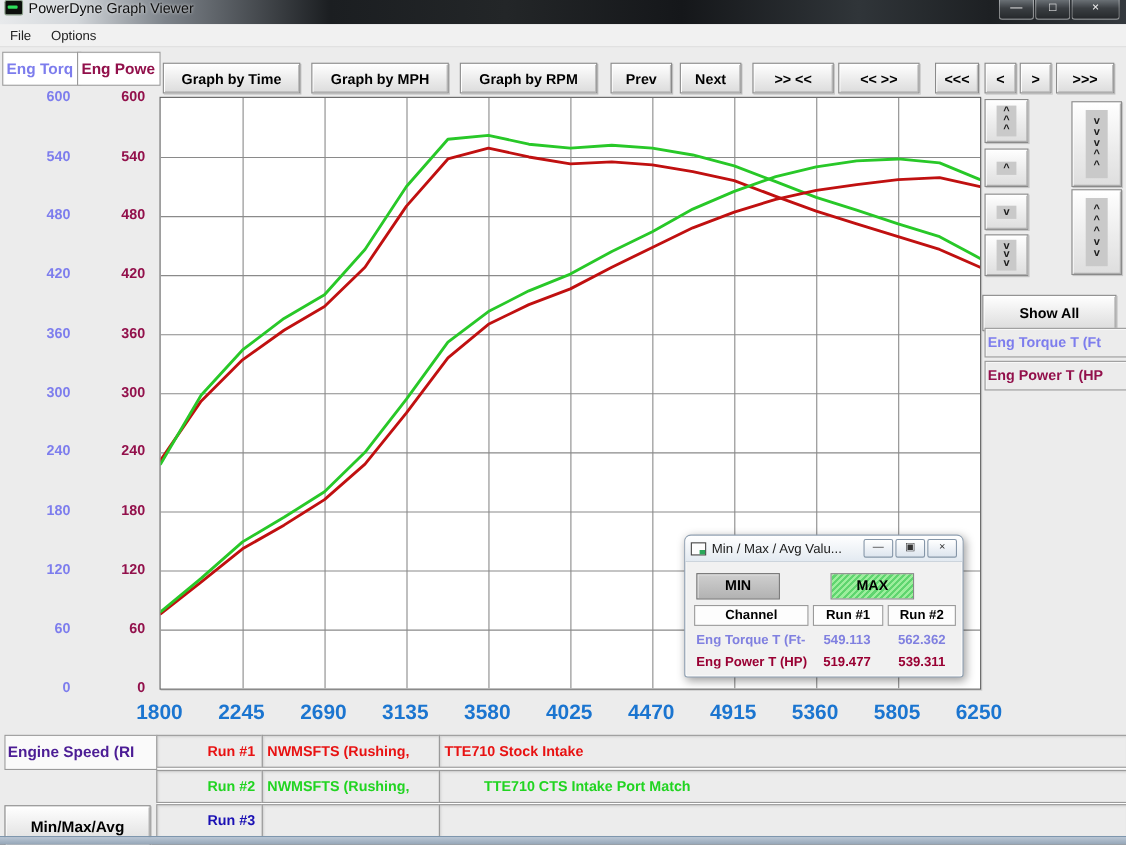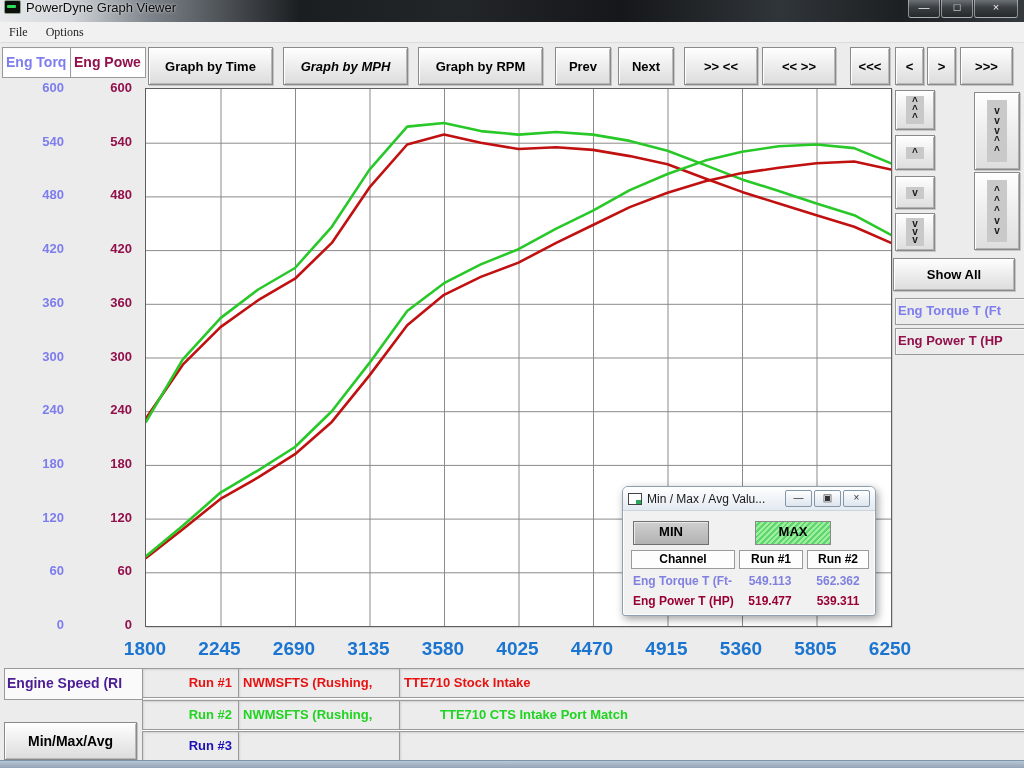--- a/index.html
+++ b/index.html
@@ -16,32 +16,32 @@
     background:#2ee05a;border-radius:1px;}
   .title-text{font-size:13px;color:#0d0d0d;font-weight:normal;text-shadow:0 0 3px rgba(255,255,255,.8);white-space:nowrap;}
   .winbtns{position:absolute;right:6px;top:0;display:flex;}
   .winbtn{width:30px;height:17px;margin-left:1px;border:1px solid rgba(255,255,255,.45);
     border-top:none;border-radius:0 0 3px 3px;color:#f2f2f2;font-size:11px;line-height:15px;
     text-align:center;background:linear-gradient(#6a7075,#3a3e42 45%,#26292c);cursor:default;}
   .winbtn.close{width:42px;}
   
   .menubar{position:absolute;left:0;top:22px;width:1024px;height:20px;background:#f1f1f1;
     border-bottom:1px solid #dcdcdc;display:flex;align-items:center;font-size:12px;color:#222;}
-  .menu-item{padding:2px 9px;font-family:Liberation Serif, serif;}
+  .menu-item{padding:2px 9px;}
   
   .axis-head{position:absolute;top:47px;height:29px;background:#ffffff;
     border:1px solid #9a9a9a;box-shadow:inset 1px 1px 0 #fbfbfb;
     font-weight:bold;font-size:14px;line-height:28px;padding:0 3px;
     overflow:hidden;white-space:nowrap;}
   
   .toolbar{position:absolute;left:148px;top:47px;height:38px;display:flex;align-items:stretch;}
   .tbtn{font-family:"Liberation Sans",sans-serif;font-weight:bold;font-size:13px;color:#000;
     background:linear-gradient(#ffffff,#ededed 50%,#dcdcdc);border:1px solid #8a8a8a;
     box-shadow:inset 1px 1px 0 #ffffff,inset -1px -1px 0 #b8b8b8,1px 1px 0 #c4c4c4;
-    white-space:nowrap;cursor:default;padding:4px;}
+    white-space:nowrap;cursor:default;padding:4px;margin-top:10px;}
   
   .chart{position:absolute;left:145px;top:88px;width:745px;height:537px;background:#fff;
     border:1px solid #5e5e5e;box-shadow:1px 1px 0 #cfcfcf;}
   .ycol{position:absolute;top:88px;height:537px;}
   .ycol span{position:absolute;right:4px;width:100%;text-align:right;font-weight:bold;font-size:13px;}
   #ycol-torque{left:0;width:68px;}
   #ycol-power{left:72px;width:64px;}
   .xrow{position:absolute;left:0;top:638px;width:1024px;height:20px;}
   .xrow span{position:absolute;width:70px;text-align:center;font-weight:bold;font-size:19px;color:#1b75d0;}
   
@@ -113,21 +113,21 @@
   <div class="menubar">
     <span class="menu-item">File</span>
     <span class="menu-item">Options</span>
   </div>
 
   <div class="axis-head" style="left: 2px; width: 64px; color: rgb(125, 125, 237);">Eng Torq</div>
   <div class="axis-head" style="left: 70px; width: 68px; color: rgb(146, 16, 75);">Eng Powe</div>
 
   <div class="toolbar" id="toolbar">
       <button class="tbtn" style="width: 125px; margin-left: 0px;">Graph by Time</button>
-      <button class="tbtn" style="width: 125px; margin-left: 10px; font-style: italic;">Graph by MPH</button>
+      <button class="tbtn" style="width: 125px; margin-left: 10px;">Graph by MPH</button>
       <button class="tbtn" style="width: 125px; margin-left: 10px;">Graph by RPM</button>
       <button class="tbtn" style="width: 56px; margin-left: 12px;">Prev</button>
       <button class="tbtn" style="width: 56px; margin-left: 7px;">Next</button>
       <button class="tbtn" style="width: 74px; margin-left: 10px;">&gt;&gt; &lt;&lt;</button>
       <button class="tbtn" style="width: 74px; margin-left: 4px;">&lt;&lt; &gt;&gt;</button>
       <button class="tbtn" style="width: 40px; margin-left: 14px;">&lt;&lt;&lt;</button>
       <button class="tbtn" style="width: 29px; margin-left: 5px;">&lt;</button>
       <button class="tbtn" style="width: 29px; margin-left: 3px;">&gt;</button>
       <button class="tbtn" style="width: 53px; margin-left: 4px;">&gt;&gt;&gt;</button>
     </div>

